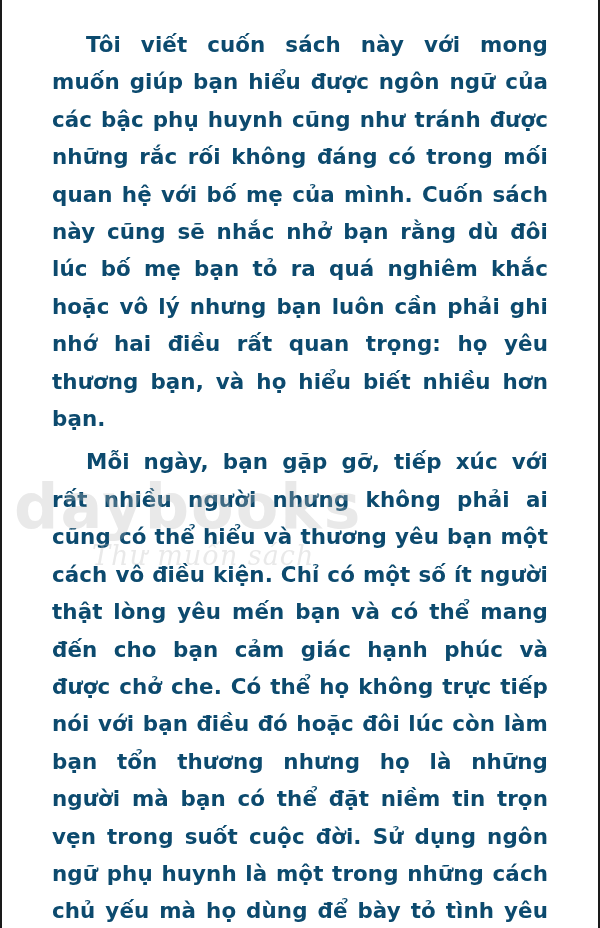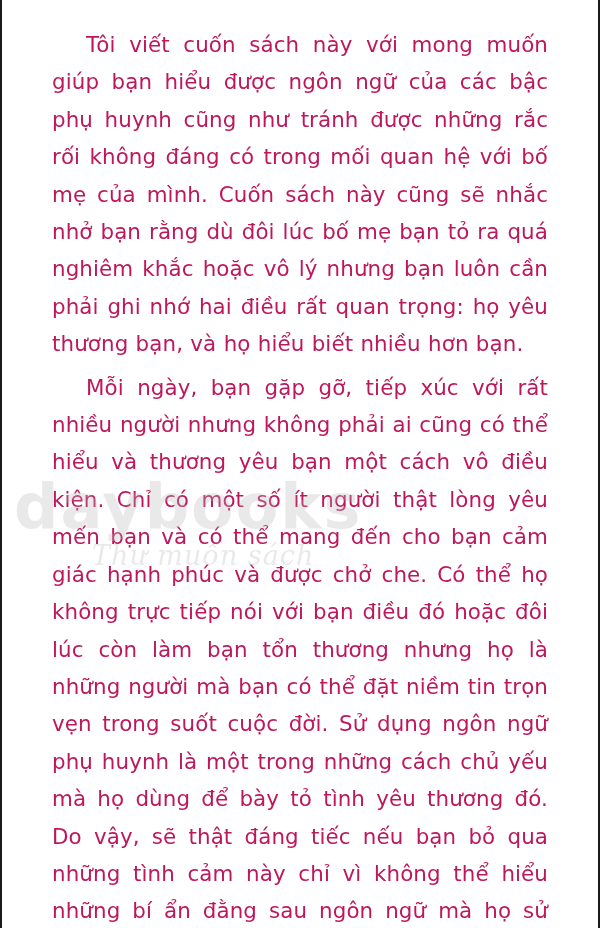--- a/index.html
+++ b/index.html
@@ -35,25 +35,26 @@
   .content {
     position: absolute;
     left: 52px;
     top: 26px;
     width: 496px;
   }
   .para {
     margin: 0 0 6px 0;
     font-size: 21.4px;
     line-height: 37.4px;
-    color: #be185d;
+    color: #0c4a6e;
     text-align: justify;
     text-justify: inter-word;
     letter-spacing: 0.1px;
     word-spacing: 0.4px;
+    font-weight: bold;
   }
   .para.indent {
     text-indent: 34px;
   }
   .para:last-child {
     margin-bottom: 0;
   }
   
   .watermark {
     position: absolute;

